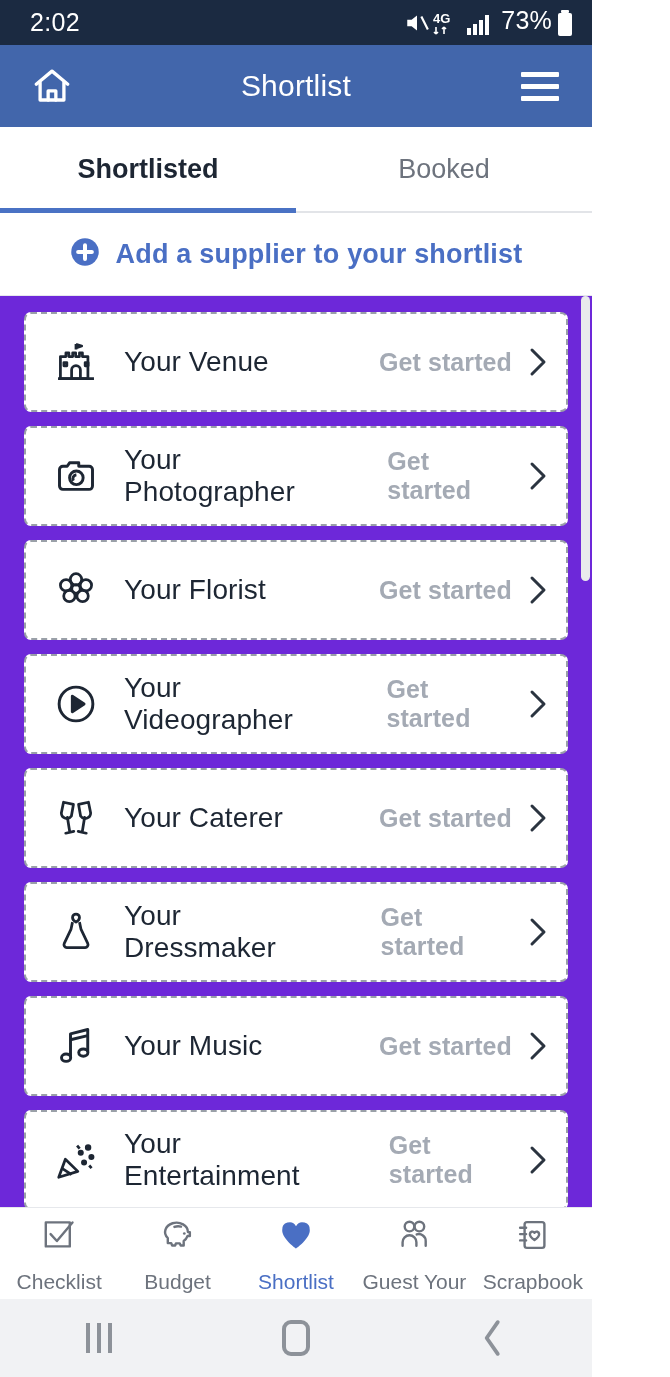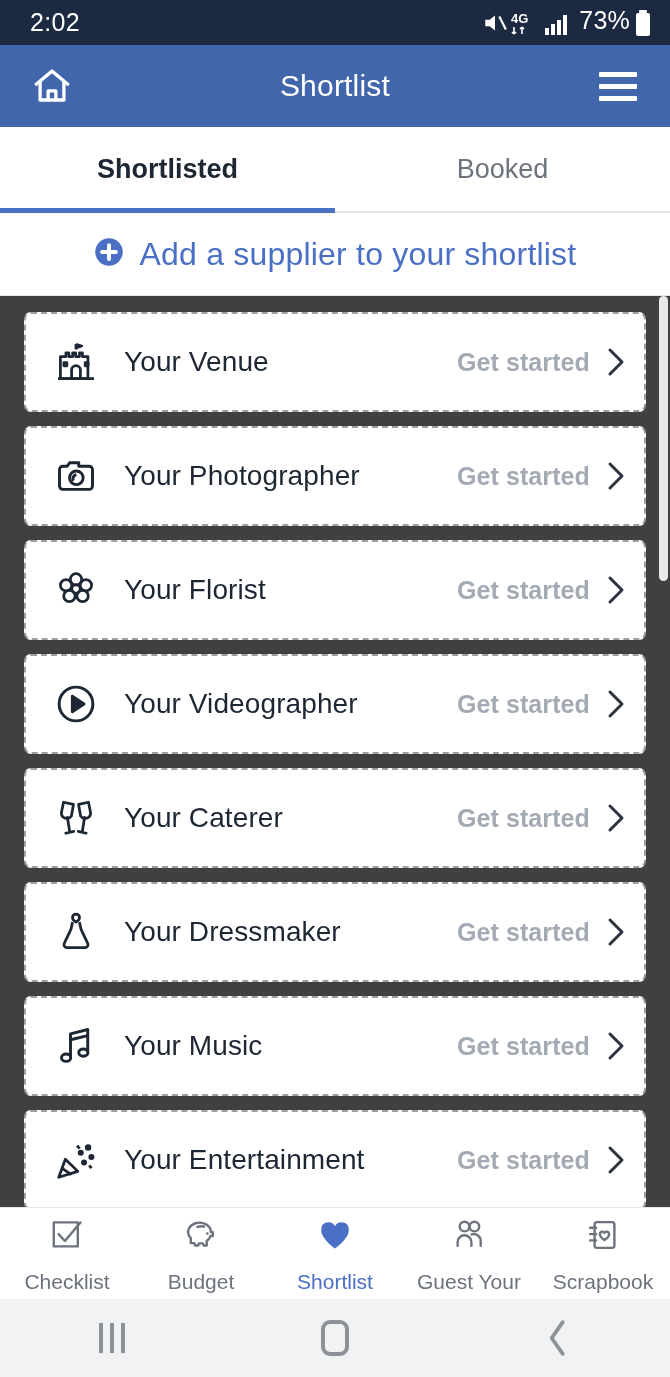--- a/index.html
+++ b/index.html
@@ -2,21 +2,21 @@
 <html><head>
 <meta charset="utf-8">
 <style>
   * { box-sizing: border-box; margin: 0; padding: 0; }
   html, body {
     width: 670px; height: 1377px;
     font-family: "Liberation Sans", sans-serif;
     background: #ffffff;
     overflow: hidden;
   }
-  .phone { position: relative; width: 670px; height: 1377px; display: flex; flex-direction: column; }
+  .phone { position: relative; width: 592px; height: 1377px; display: flex; flex-direction: column; }
 
   
   .status-bar {
     height: 45px; background: #1b2a41; color: #ffffff;
     display: flex; align-items: center; justify-content: space-between;
     padding: 0 18px 0 30px; flex: 0 0 45px;
   }
   .status-time { font-size: 25px; letter-spacing: .3px; }
   .status-right { display: flex; align-items: center; gap: 3px; }
   .status-right svg { display: block; }
@@ -52,25 +52,25 @@
     content: ""; position: absolute; left: 0; right: 0; bottom: -2px;
     height: 5px; background: #4a72c4;
   }
 
   
   .add-row {
     flex: 0 0 83px; background: #fff;
     display: flex; align-items: center; justify-content: center; gap: 16px;
     border-bottom: 1px solid #e6e8ec;
   }
-  .add-row .label { color: #4a6fc4; font-size: 32px; font-weight: 400; letter-spacing: .2px; }
+  .add-row .label { color: #4a6fc4; font-size: 27px; font-weight: 700; letter-spacing: .2px; }
 
   
   .list-area {
-    flex: 1 1 auto; background: #404040; position: relative;
+    flex: 1 1 auto; background: #6d28d9; position: relative;
     padding: 16px 0 0 0; overflow: hidden;
   }
   .card {
     margin: 0 24px 14px 24px; height: 100px; background: #fff;
     border: 2px dashed #9aa0a8; border-radius: 7px;
     display: flex; align-items: center; padding: 0 18px 0 22px;
   }
   .card-icon { width: 56px; flex: 0 0 56px; display: flex; align-items: center; justify-content: center; }
   .card-label { flex: 1 1 auto; font-size: 28px; color: #1d2633; margin-left: 20px; letter-spacing: .1px; }
   .card-cta { font-size: 25px; font-weight: 700; color: #a4aab4; letter-spacing: .1px; margin-left: 42px; }

